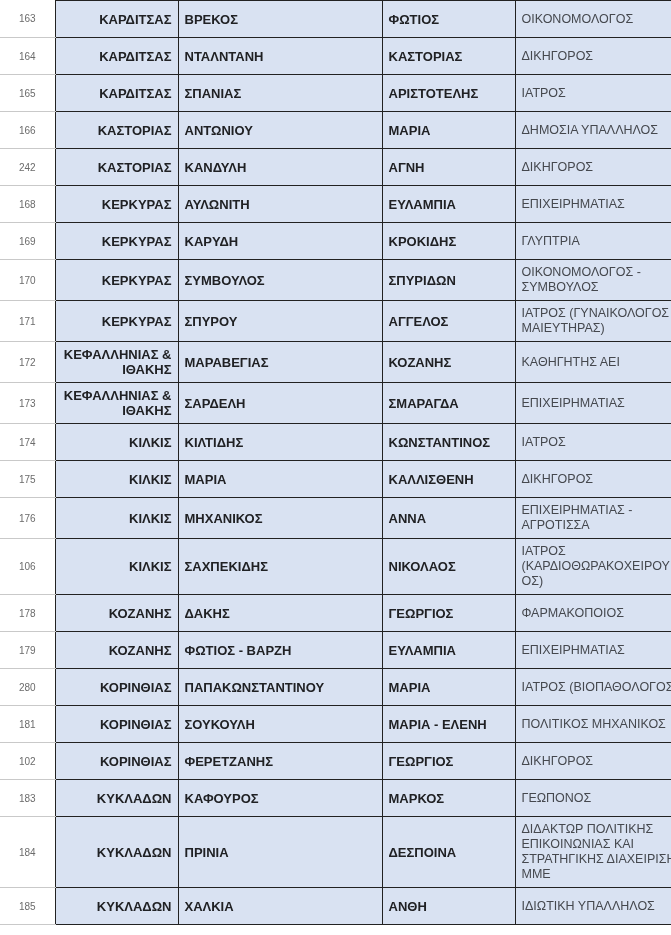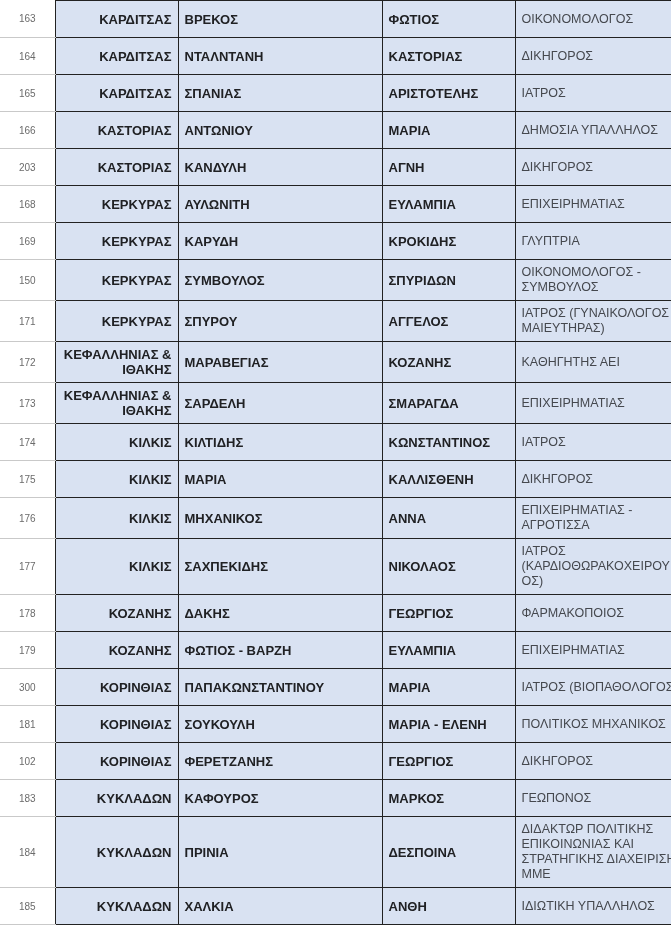--- a/index.html
+++ b/index.html
@@ -94,42 +94,42 @@
     <td class="cell prof">ΙΑΤΡΟΣ</td>
   </tr>
         <tr>
     <td class="num">166</td>
     <td class="cell name pref">ΚΑΣΤΟΡΙΑΣ</td>
     <td class="cell name">ΑΝΤΩΝΙΟΥ</td>
     <td class="cell name">ΜΑΡΙΑ</td>
     <td class="cell prof">ΔΗΜΟΣΙΑ ΥΠΑΛΛΗΛΟΣ</td>
   </tr>
         <tr>
-    <td class="num">203</td>
+    <td class="num">242</td>
     <td class="cell name pref">ΚΑΣΤΟΡΙΑΣ</td>
     <td class="cell name">ΚΑΝΔΥΛΗ</td>
     <td class="cell name">ΑΓΝΗ</td>
     <td class="cell prof">ΔΙΚΗΓΟΡΟΣ</td>
   </tr>
         <tr>
     <td class="num">168</td>
     <td class="cell name pref">ΚΕΡΚΥΡΑΣ</td>
     <td class="cell name">ΑΥΛΩΝΙΤΗ</td>
     <td class="cell name">ΕΥΛΑΜΠΙΑ</td>
     <td class="cell prof">ΕΠΙΧΕΙΡΗΜΑΤΙΑΣ</td>
   </tr>
         <tr>
     <td class="num">169</td>
     <td class="cell name pref">ΚΕΡΚΥΡΑΣ</td>
     <td class="cell name">ΚΑΡΥΔΗ</td>
     <td class="cell name">ΚΡΟΚΙΔΗΣ</td>
     <td class="cell prof">ΓΛΥΠΤΡΙΑ</td>
   </tr>
         <tr>
-    <td class="num">150</td>
+    <td class="num">170</td>
     <td class="cell name pref">ΚΕΡΚΥΡΑΣ</td>
     <td class="cell name">ΣΥΜΒΟΥΛΟΣ</td>
     <td class="cell name">ΣΠΥΡΙΔΩΝ</td>
     <td class="cell prof">ΟΙΚΟΝΟΜΟΛΟΓΟΣ - ΣΥΜΒΟΥΛΟΣ</td>
   </tr>
         <tr>
     <td class="num">171</td>
     <td class="cell name pref">ΚΕΡΚΥΡΑΣ</td>
     <td class="cell name">ΣΠΥΡΟΥ</td>
     <td class="cell name">ΑΓΓΕΛΟΣ</td>
@@ -164,42 +164,42 @@
     <td class="cell prof">ΔΙΚΗΓΟΡΟΣ</td>
   </tr>
         <tr>
     <td class="num">176</td>
     <td class="cell name pref">ΚΙΛΚΙΣ</td>
     <td class="cell name">ΜΗΧΑΝΙΚΟΣ</td>
     <td class="cell name">ΑΝΝΑ</td>
     <td class="cell prof">ΕΠΙΧΕΙΡΗΜΑΤΙΑΣ - ΑΓΡΟΤΙΣΣΑ</td>
   </tr>
         <tr>
-    <td class="num">177</td>
+    <td class="num">106</td>
     <td class="cell name pref">ΚΙΛΚΙΣ</td>
     <td class="cell name">ΣΑΧΠΕΚΙΔΗΣ</td>
     <td class="cell name">ΝΙΚΟΛΑΟΣ</td>
     <td class="cell prof">ΙΑΤΡΟΣ (ΚΑΡΔΙΟΘΩΡΑΚΟΧΕΙΡΟΥΡΓΟΣ)</td>
   </tr>
         <tr>
     <td class="num">178</td>
     <td class="cell name pref">ΚΟΖΑΝΗΣ</td>
     <td class="cell name">ΔΑΚΗΣ</td>
     <td class="cell name">ΓΕΩΡΓΙΟΣ</td>
     <td class="cell prof">ΦΑΡΜΑΚΟΠΟΙΟΣ</td>
   </tr>
         <tr>
     <td class="num">179</td>
     <td class="cell name pref">ΚΟΖΑΝΗΣ</td>
     <td class="cell name">ΦΩΤΙΟΣ - ΒΑΡΖΗ</td>
     <td class="cell name">ΕΥΛΑΜΠΙΑ</td>
     <td class="cell prof">ΕΠΙΧΕΙΡΗΜΑΤΙΑΣ</td>
   </tr>
         <tr>
-    <td class="num">300</td>
+    <td class="num">280</td>
     <td class="cell name pref">ΚΟΡΙΝΘΙΑΣ</td>
     <td class="cell name">ΠΑΠΑΚΩΝΣΤΑΝΤΙΝΟΥ</td>
     <td class="cell name">ΜΑΡΙΑ</td>
     <td class="cell prof">ΙΑΤΡΟΣ (ΒΙΟΠΑΘΟΛΟΓΟΣ)</td>
   </tr>
         <tr>
     <td class="num">181</td>
     <td class="cell name pref">ΚΟΡΙΝΘΙΑΣ</td>
     <td class="cell name">ΣΟΥΚΟΥΛΗ</td>
     <td class="cell name">ΜΑΡΙΑ - ΕΛΕΝΗ</td>

